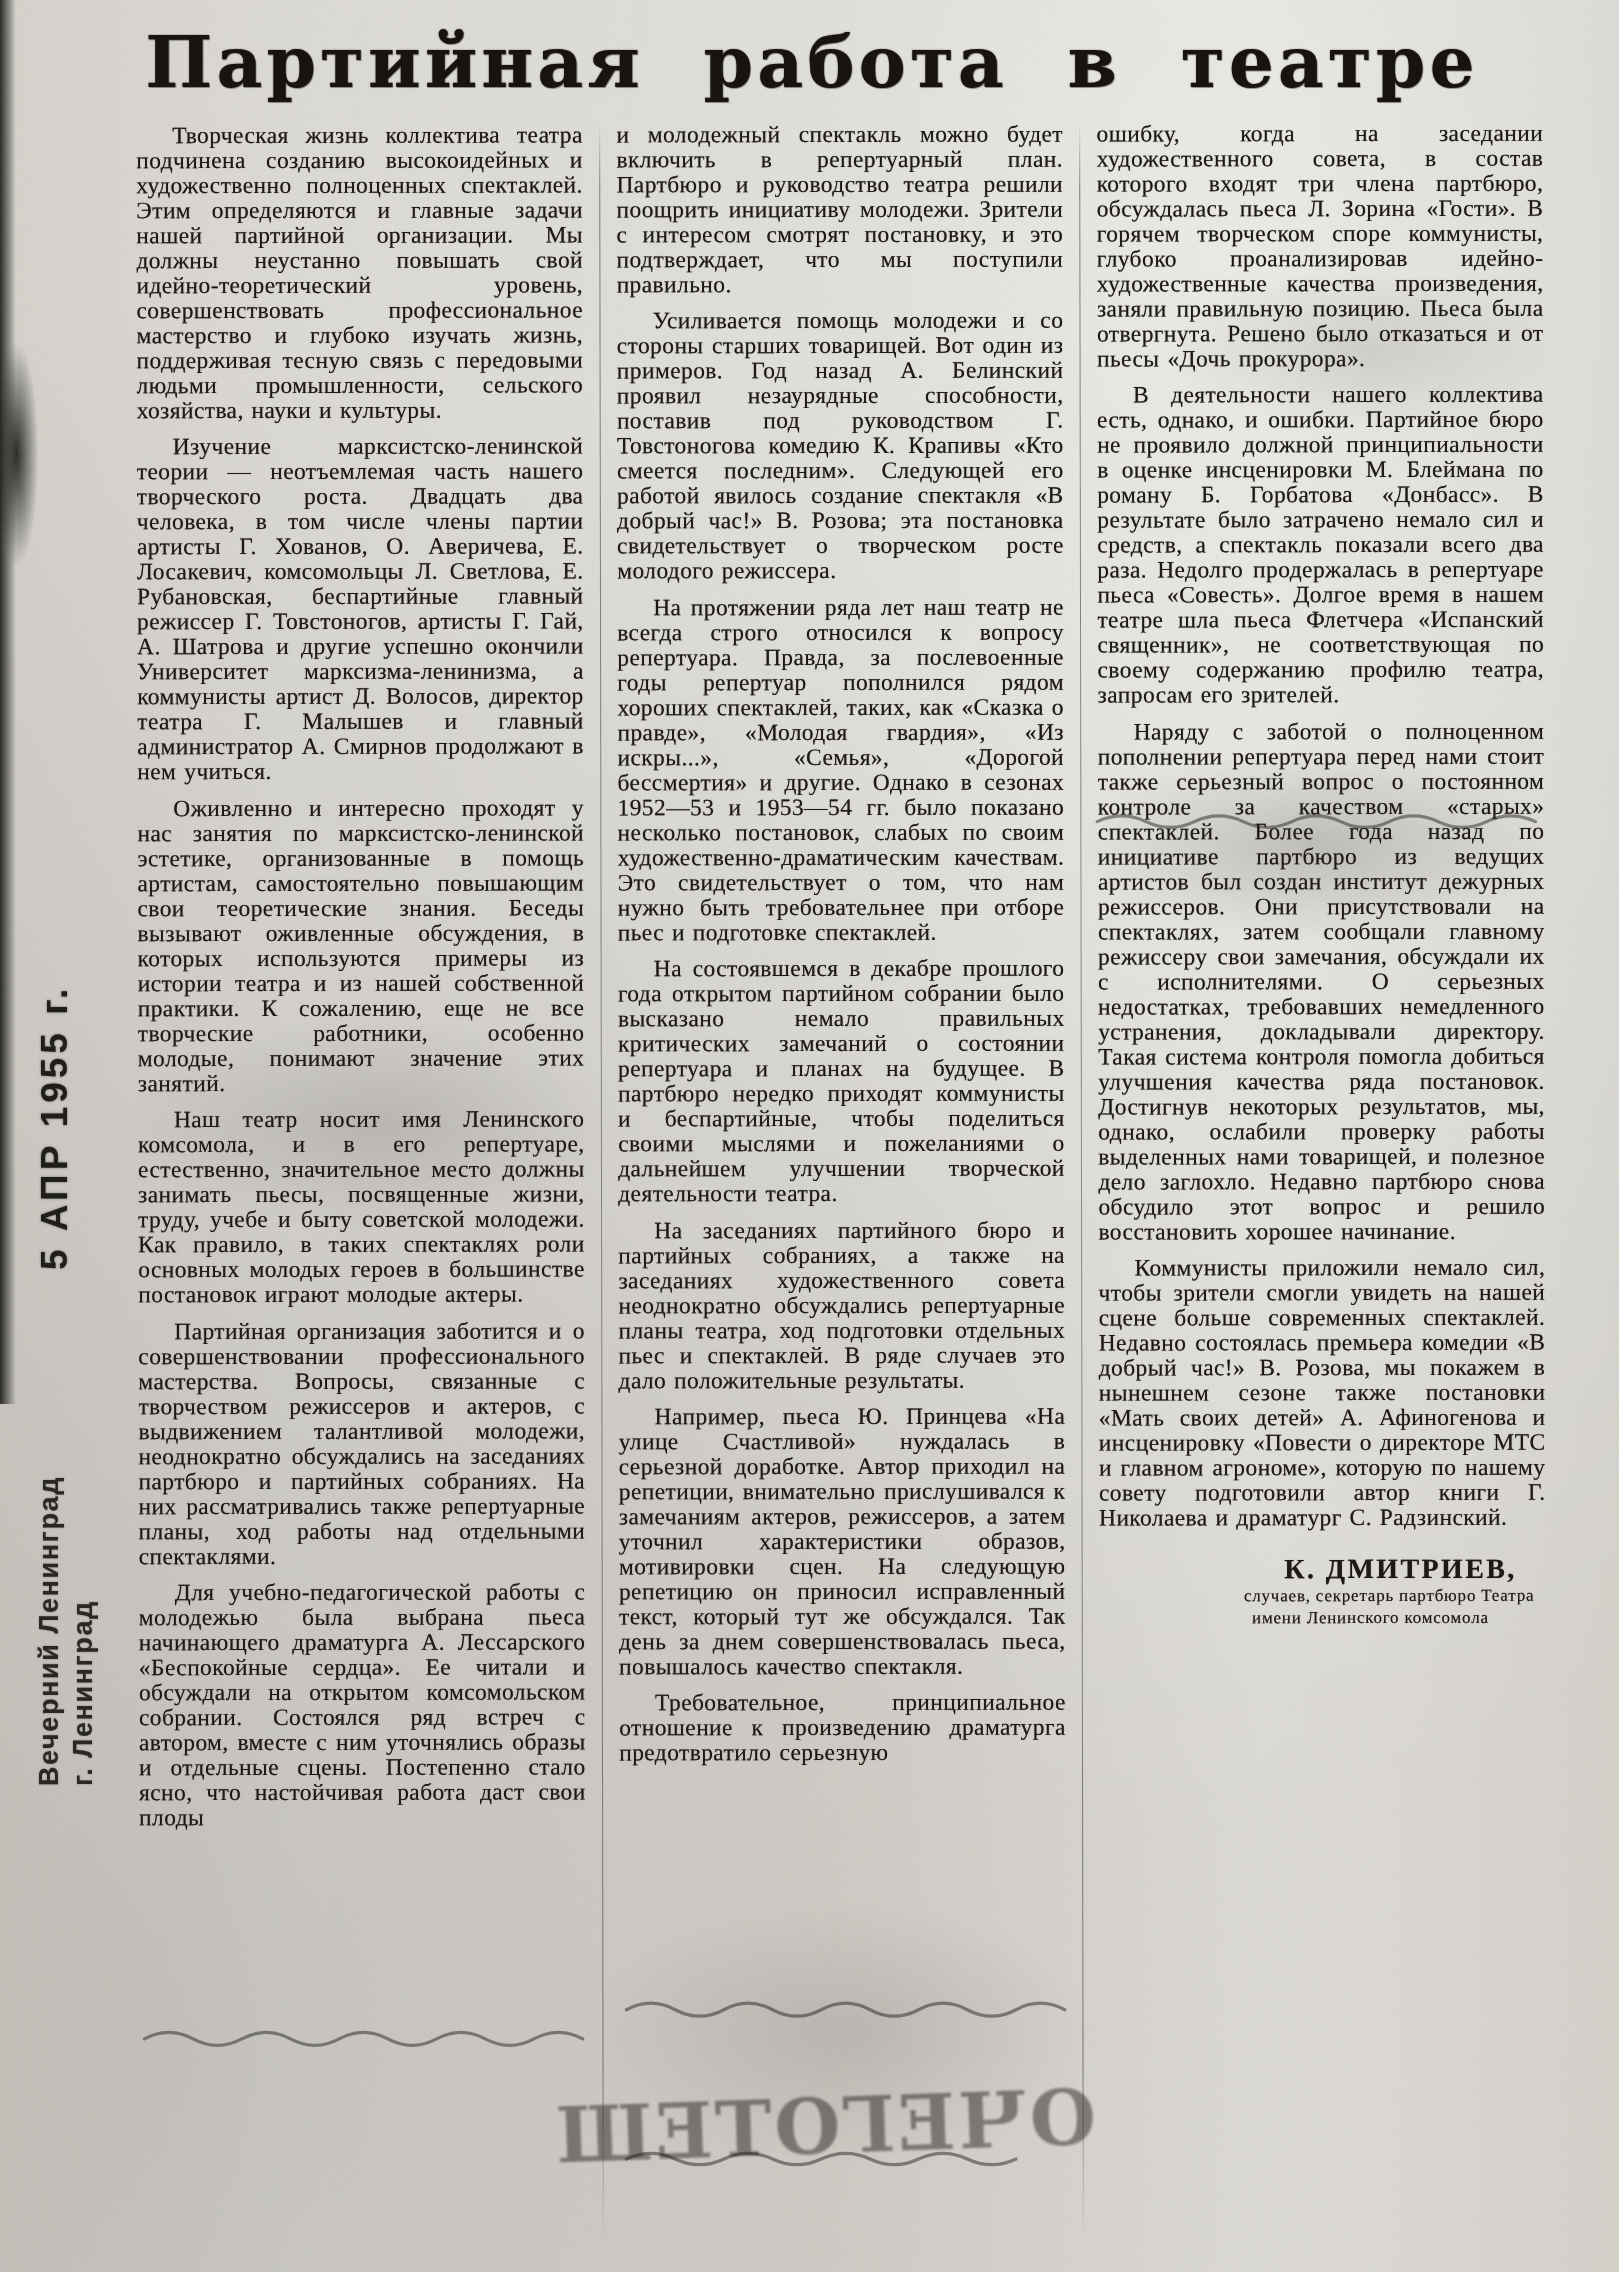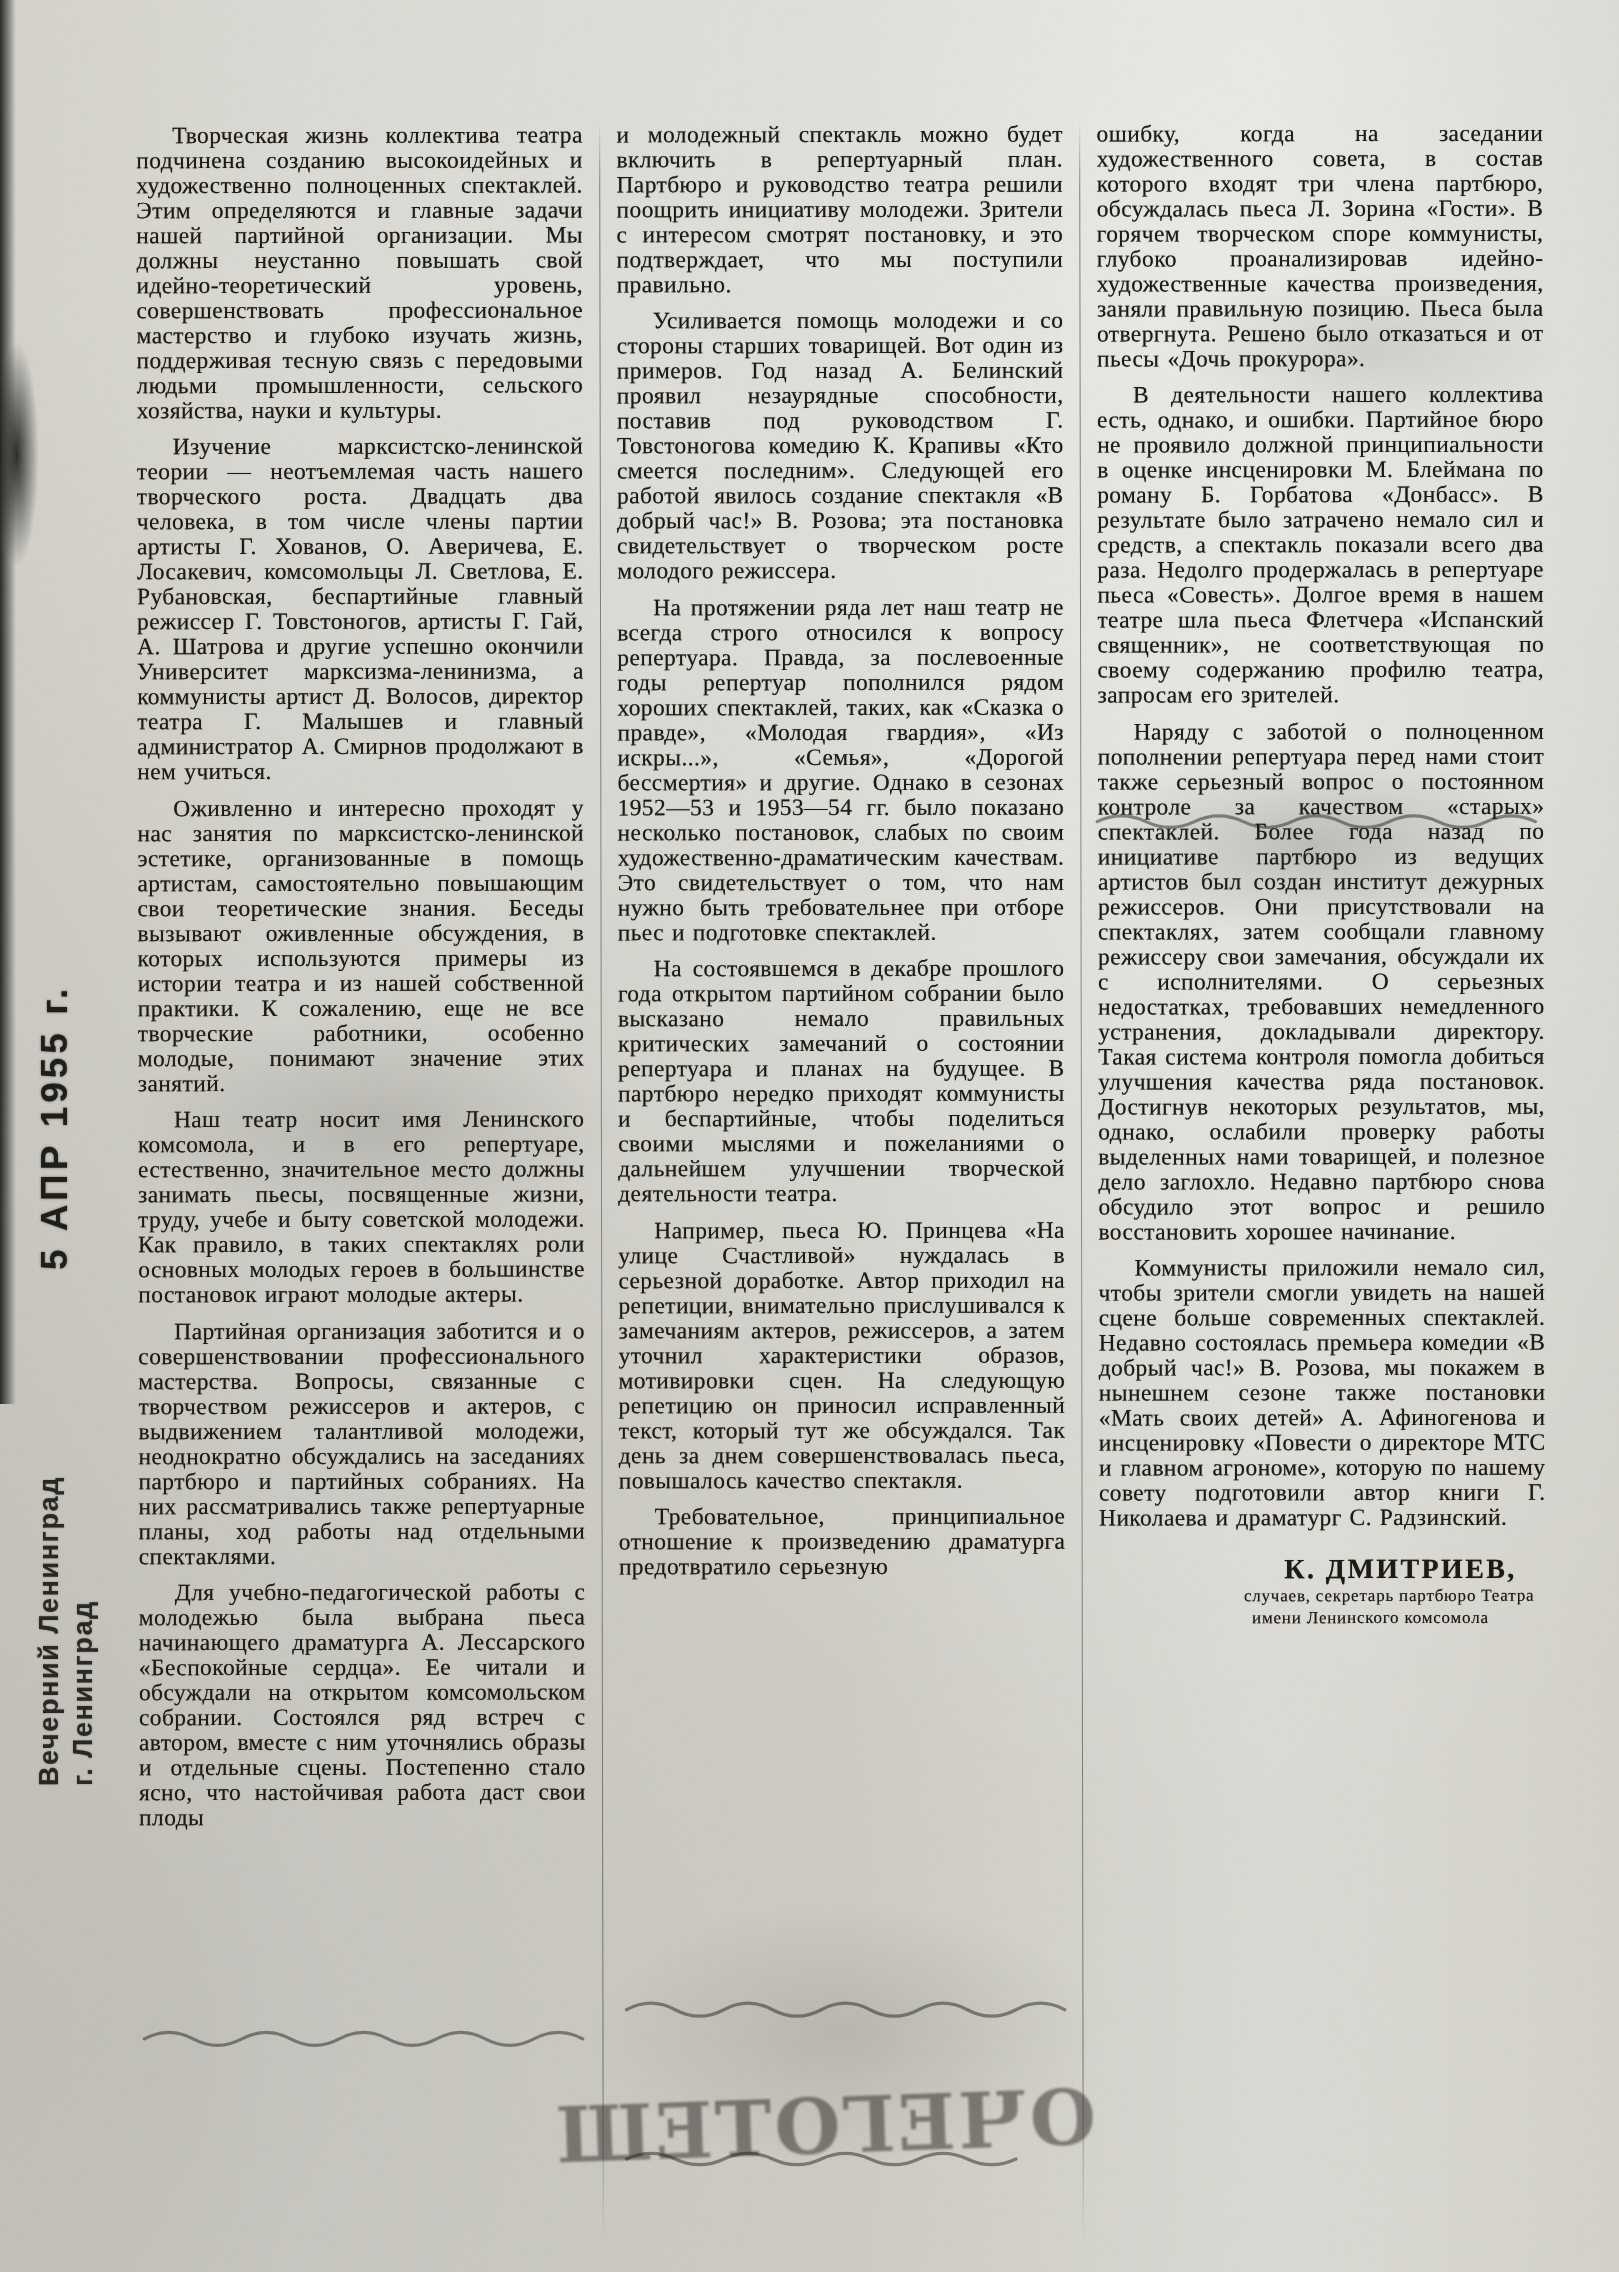--- a/index.html
+++ b/index.html
@@ -138,39 +138,41 @@
   .grain {
     position:absolute; left:0; top:0; width:1619px; height:2273px;
     z-index:9; pointer-events:none; opacity:.5;
   }
 </style>
 </head>
 <body>
 
 <div class="page">
 
+  <h1 class="headline">Партийная работа в театре</h1>
 
   <div class="columns">
 
     <div class="col">
       <p class="par">Творческая жизнь коллектива театра подчинена созданию высокоидейных и художественно полноценных спектаклей. Этим определяются и главные задачи нашей партийной организации. Мы должны неустанно повышать свой идейно-теоретический уровень, совершенствовать профессиональное мастерство и глубоко изучать жизнь, поддерживая тесную связь с передовыми людьми промышленности, сельского хозяйства, науки и культуры.</p>
       <p class="par">Изучение марксистско-ленинской теории — неотъемлемая часть нашего творческого роста. Двадцать два человека, в том числе члены партии артисты Г. Хованов, О. Аверичева, Е. Лосакевич, комсомольцы Л. Светлова, Е. Рубановская, беспартийные главный режиссер Г. Товстоногов, артисты Г. Гай, А. Шатрова и другие успешно окончили Университет марксизма-ленинизма, а коммунисты артист Д. Волосов, директор театра Г. Малышев и главный администратор А. Смирнов продолжают в нем учиться.</p>
       <p class="par">Оживленно и интересно проходят у нас занятия по марксистско-ленинской эстетике, организованные в помощь артистам, самостоятельно повышающим свои теоретические знания. Беседы вызывают оживленные обсуждения, в которых используются примеры из истории театра и из нашей собственной практики. К сожалению, еще не все творческие работники, особенно молодые, понимают значение этих занятий.</p>
       <p class="par">Наш театр носит имя Ленинского комсомола, и в его репертуаре, естественно, значительное место должны занимать пьесы, посвященные жизни, труду, учебе и быту советской молодежи. Как правило, в таких спектаклях роли основных молодых героев в большинстве постановок играют молодые актеры.</p>
       <p class="par">Партийная организация заботится и о совершенствовании профессионального мастерства. Вопросы, связанные с творчеством режиссеров и актеров, с выдвижением талантливой молодежи, неоднократно обсуждались на заседаниях партбюро и партийных собраниях. На них рассматривались также репертуарные планы, ход работы над отдельными спектаклями.</p>
       <p class="par">Для учебно-педагогической работы с молодежью была выбрана пьеса начинающего драматурга А. Лессарского «Беспокойные сердца». Ее читали и обсуждали на открытом комсомольском собрании. Состоялся ряд встреч с автором, вместе с ним уточнялись образы и отдельные сцены. Постепенно стало ясно, что настойчивая работа даст свои плоды</p>
     </div>
 
     <div class="colrule"></div>
 
     <div class="col">
       <p class="par first-flush">и молодежный спектакль можно будет включить в репертуарный план. Партбюро и руководство театра решили поощрить инициативу молодежи. Зрители с интересом смотрят постановку, и это подтверждает, что мы поступили правильно.</p>
       <p class="par">Усиливается помощь молодежи и со стороны старших товарищей. Вот один из примеров. Год назад А. Белинский проявил незаурядные способности, поставив под руководством Г. Товстоногова комедию К. Крапивы «Кто смеется последним». Следующей его работой явилось создание спектакля «В добрый час!» В. Розова; эта постановка свидетельствует о творческом росте молодого режиссера.</p>
       <p class="par">На протяжении ряда лет наш театр не всегда строго относился к вопросу репертуара. Правда, за послевоенные годы репертуар пополнился рядом хороших спектаклей, таких, как «Сказка о правде», «Молодая гвардия», «Из искры...», «Семья», «Дорогой бессмертия» и другие. Однако в сезонах 1952—53 и 1953—54 гг. было показано несколько постановок, слабых по своим художественно-драматическим качествам. Это свидетельствует о том, что нам нужно быть требовательнее при отборе пьес и подготовке спектаклей.</p>
       <p class="par">На состоявшемся в декабре прошлого года открытом партийном собрании было высказано немало правильных критических замечаний о состоянии репертуара и планах на будущее. В партбюро нередко приходят коммунисты и беспартийные, чтобы поделиться своими мыслями и пожеланиями о дальнейшем улучшении творческой деятельности театра.</p>
+      <p class="par">На заседаниях партийного бюро и партийных собраниях, а также на заседаниях художественного совета неоднократно обсуждались репертуарные планы театра, ход подготовки отдельных пьес и спектаклей. В ряде случаев это дало положительные результаты.</p>
       <p class="par">Например, пьеса Ю. Принцева «На улице Счастливой» нуждалась в серьезной доработке. Автор приходил на репетиции, внимательно прислушивался к замечаниям актеров, режиссеров, а затем уточнил характеристики образов, мотивировки сцен. На следующую репетицию он приносил исправленный текст, который тут же обсуждался. Так день за днем совершенствовалась пьеса, повышалось качество спектакля.</p>
       <p class="par">Требовательное, принципиальное отношение к произведению драматурга предотвратило серьезную</p>
     </div>
 
     <div class="colrule"></div>
 
     <div class="col">
       <p class="par first-flush">ошибку, когда на заседании художественного совета, в состав которого входят три члена партбюро, обсуждалась пьеса Л. Зорина «Гости». В горячем творческом споре коммунисты, глубоко проанализировав идейно-художественные качества произведения, заняли правильную позицию. Пьеса была отвергнута. Решено было отказаться и от пьесы «Дочь прокурора».</p>
       <p class="par">В деятельности нашего коллектива есть, однако, и ошибки. Партийное бюро не проявило должной принципиальности в оценке инсценировки М. Блеймана по роману Б. Горбатова «Донбасс». В результате было затрачено немало сил и средств, а спектакль показали всего два раза. Недолго продержалась в репертуаре пьеса «Совесть». Долгое время в нашем театре шла пьеса Флетчера «Испанский священник», не соответствующая по своему содержанию профилю театра, запросам его зрителей.</p>
       <p class="par">Наряду с заботой о полноценном пополнении репертуара перед нами стоит также серьезный вопрос о постоянном контроле за качеством «старых» спектаклей. Более года назад по инициативе партбюро из ведущих артистов был создан институт дежурных режиссеров. Они присутствовали на спектаклях, затем сообщали главному режиссеру свои замечания, обсуждали их с исполнителями. О серьезных недостатках, требовавших немедленного устранения, докладывали директору. Такая система контроля помогла добиться улучшения качества ряда постановок. Достигнув некоторых результатов, мы, однако, ослабили проверку работы выделенных нами товарищей, и полезное дело заглохло. Недавно партбюро снова обсудило этот вопрос и решило восстановить хорошее начинание.</p>

